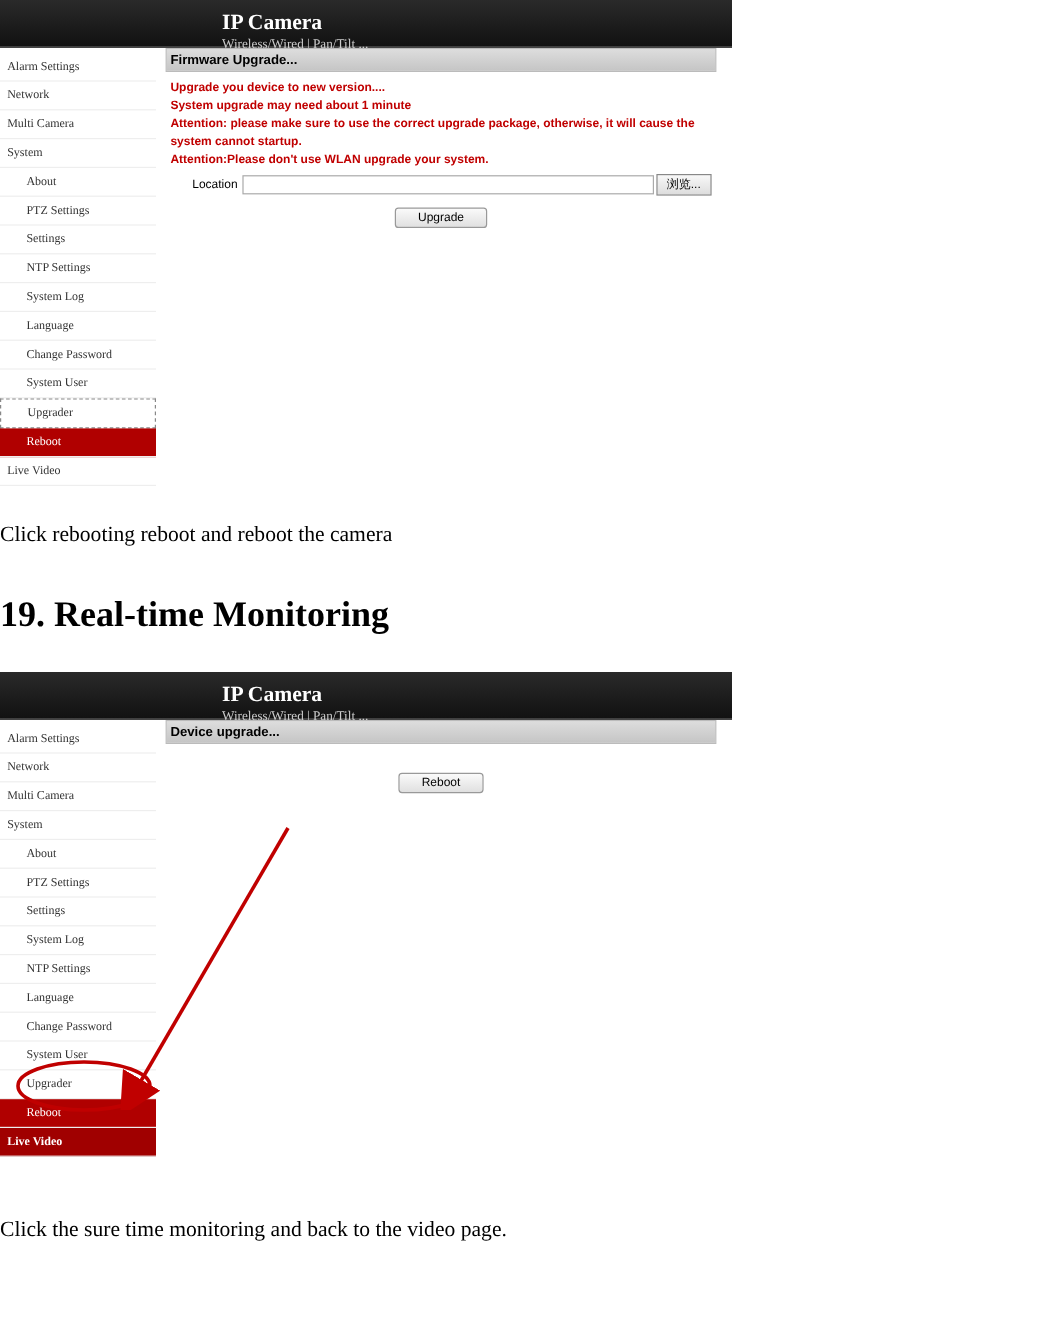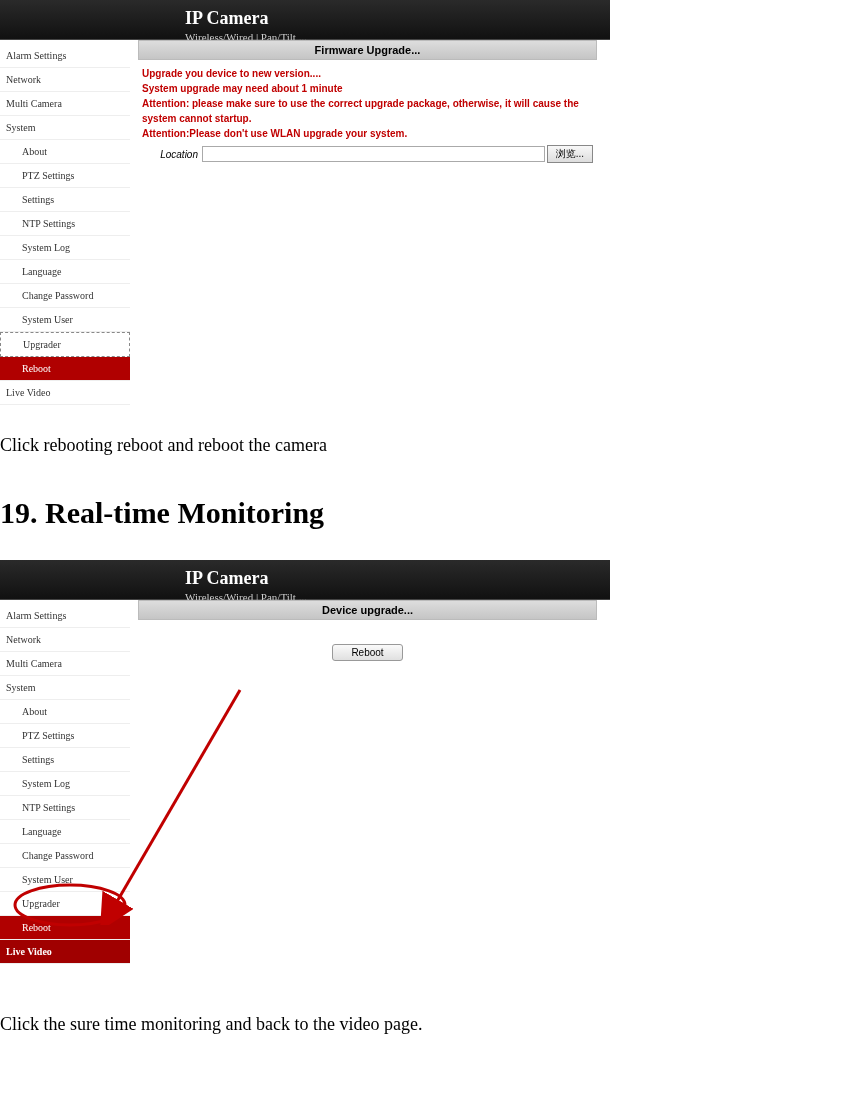--- a/index.html
+++ b/index.html
@@ -27,30 +27,29 @@
     cursor: pointer;
   }
   .sidebar li.sub { padding-left: 22px; }
   .sidebar li.dashed { border: 1px dashed #888; padding-left: 22px; }
   .sidebar li.active-red { background: #b00000; color: #fff; padding-left: 22px; }
   .sidebar li.active-red-main { background: #a00000; color: #fff; padding-left: 6px; font-weight: bold; }
   
   .content { flex: 1; padding: 0 8px; max-width: 475px; }
   .panel-title {
     background: linear-gradient(#ddd, #c5c5c5);
-    text-align: center;
     font-size: 11px;
     font-weight: bold;
     padding: 3px;
     border: 1px solid #bbb;
   }
   .panel-body { padding: 6px 4px; font-size: 10px; }
   .red-text { color: #c00000; font-weight: bold; line-height: 1.5; }
   .form-row { display: flex; align-items: center; margin-top: 4px; }
-  .form-label { width: 60px; font-size: 10px; text-align: right; padding-right: 4px; font-style: italic; }
+  .form-label { width: 60px; font-size: 10px; text-align: right; padding-right: 4px; }
   .form-input { flex: 1; border: 1px solid #aaa; height: 16px; background: #fff; }
   .browse-btn {
     border: 1px solid #888;
     background: linear-gradient(#f8f8f8,#ddd);
     font-size: 10px;
     padding: 1px 8px;
     margin-left: 2px;
     font-family: Arial,sans-serif;
   }
   .center-row { text-align: center; margin-top: 10px; }
@@ -106,20 +105,23 @@
       <div class="panel-body">
         <div class="red-text">Upgrade you device to new version....</div>
         <div class="red-text">System upgrade may need about 1 minute</div>
         <div class="red-text">Attention: please make sure to use the correct upgrade package, otherwise, it will cause the system cannot startup.</div>
         <div class="red-text">Attention:Please don't use WLAN upgrade your system.</div>
         <div class="form-row">
           <div class="form-label">Location</div>
           <input class="form-input" style="">
           <button class="browse-btn">浏览...</button>
         </div>
+        <div class="center-row">
+          <button class="action-btn">Upgrade</button>
+        </div>
       </div>
     </div>
   </div>
 </div>
 
 <div class="doc-text">Click rebooting reboot and reboot the camera</div>
 <div class="doc-heading">19. Real-time Monitoring</div>
 
 <div class="screenshot2 shot2-wrap">
   <div class="header-bar">

